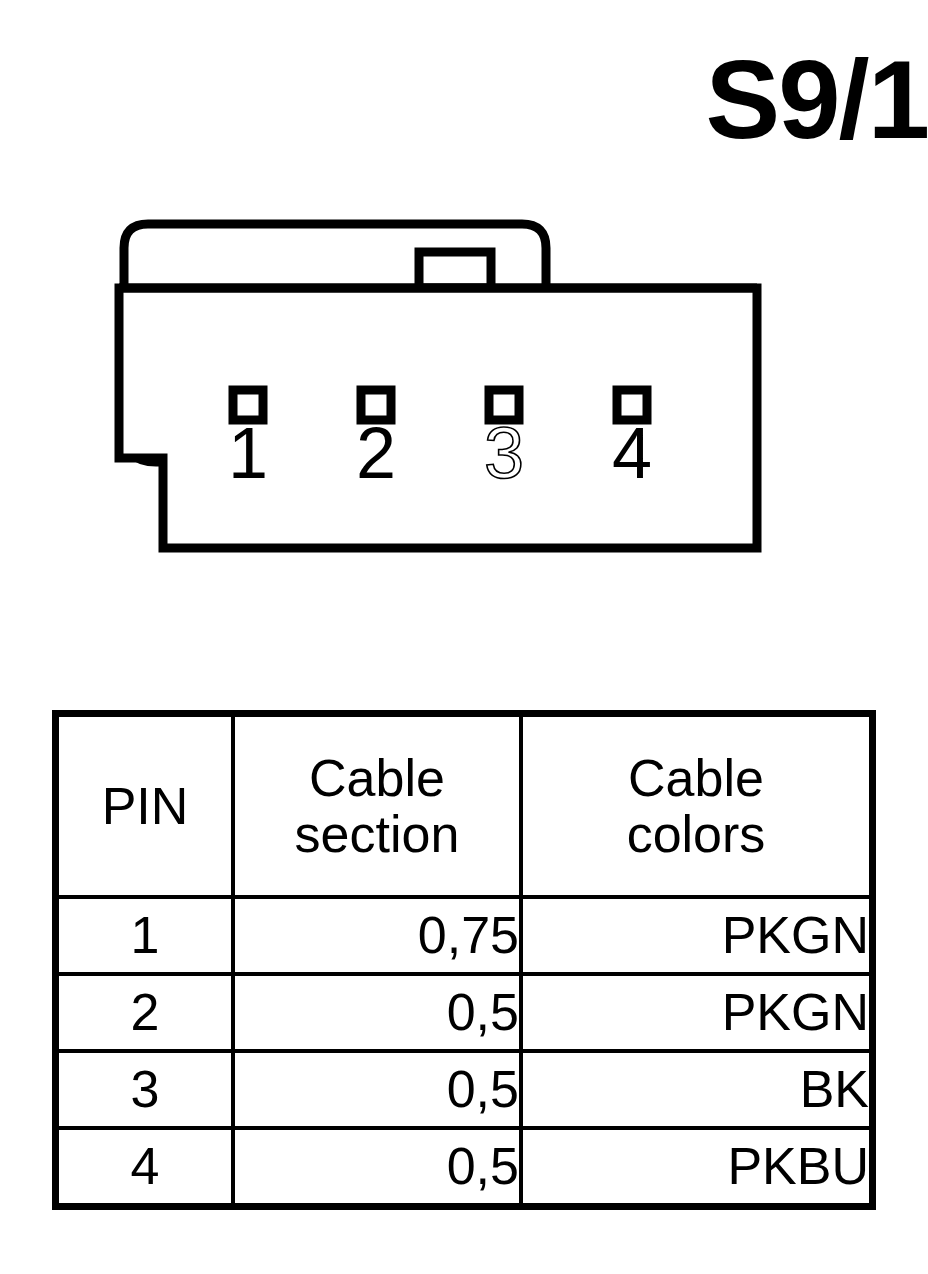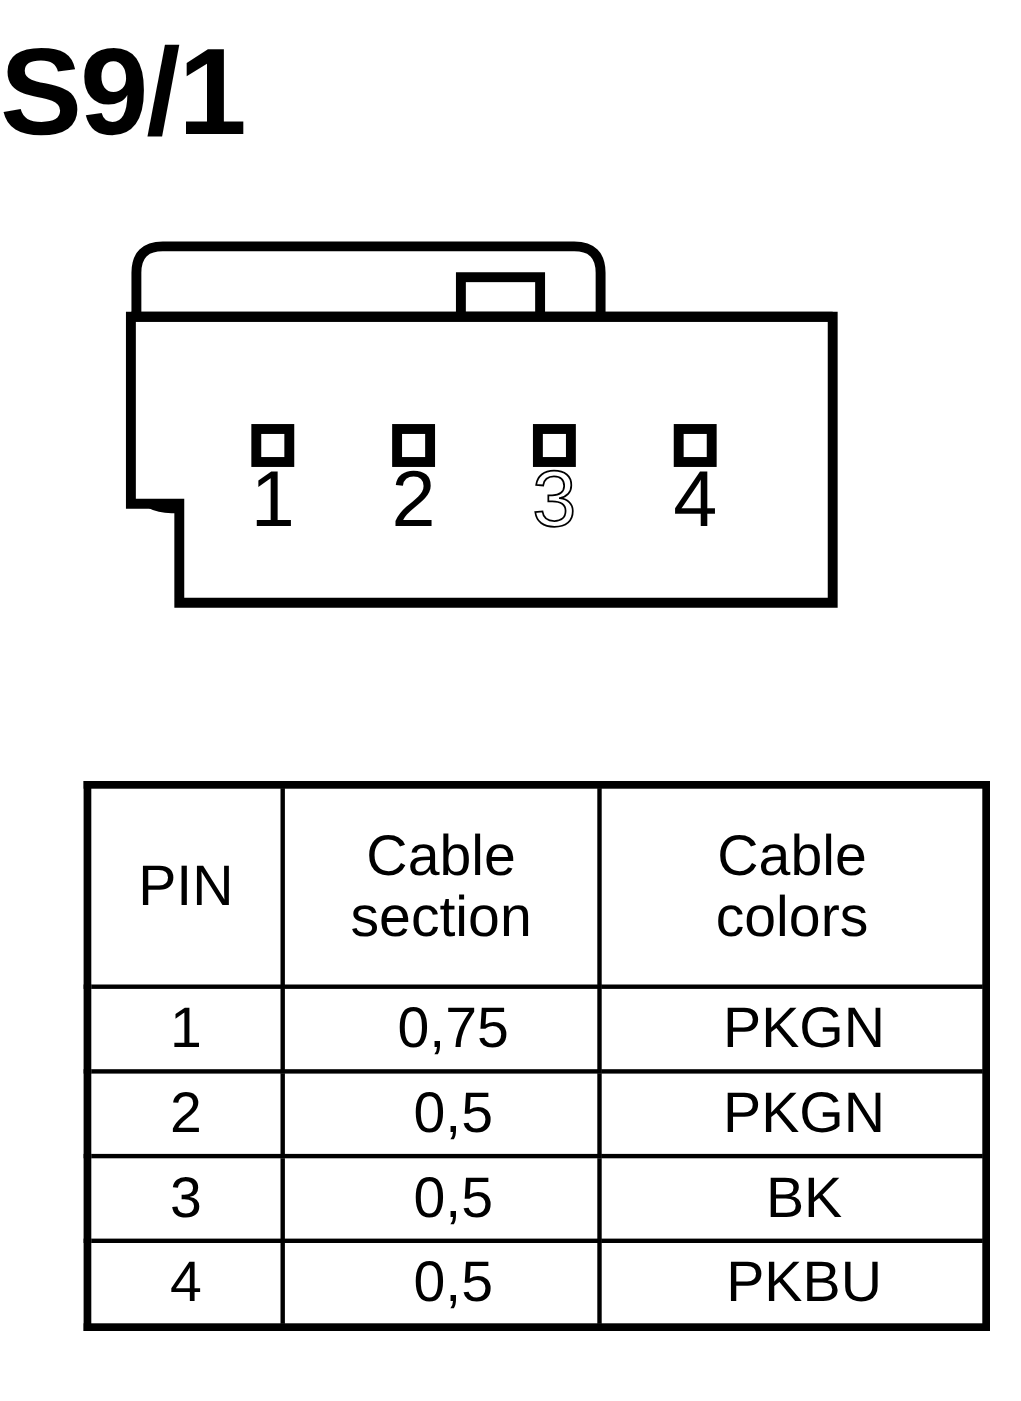--- a/index.html
+++ b/index.html
@@ -13,24 +13,24 @@
     height: 1274px;
     position: relative;
     font-family: "Liberation Sans", sans-serif;
     color: #000000;
     overflow: hidden;
   }
 
   
   .title {
     position: absolute;
-    top: 22px;
+    top: 38px;
     left: 0;
     width: 928px;
-    text-align: left;
+    text-align: right;
     font-size: 112px;
     font-weight: bold;
     letter-spacing: -2px;
     line-height: 1.1;
     font-family: "Liberation Sans", sans-serif;
   }
 
   
   .connector-wrap {
     position: absolute;
@@ -39,21 +39,21 @@
     width: 928px;
     height: 380px;
   }
   .connector-svg {
     display: block;
   }
 
   
   .pin-table-wrap {
     position: absolute;
-    left: 76px;
+    left: 52px;
     top: 710px;
     width: 806px;
   }
   table.pin-table {
     border-collapse: collapse;
     width: 806px;
     table-layout: fixed;
     border: 7px solid #000;
   }
   table.pin-table td {
@@ -71,21 +71,21 @@
   table.pin-table tr.data-row td {
     height: 73px;
     vertical-align: middle;
   }
   .col-pin   { width: 172px; text-align: center; }
   .col-cross { width: 284px; }
   .col-color { width: 346px; }
 
   tr.data-row td.col-cross,
   tr.data-row td.col-color {
-    text-align: center;
+    text-align: right;
     padding-left: 22px;
   }
   .hdr-line { display: block; }
 </style>
 </head>
 <body>
 
 <div class="title">S9/1</div>
 
 <div class="connector-wrap">

